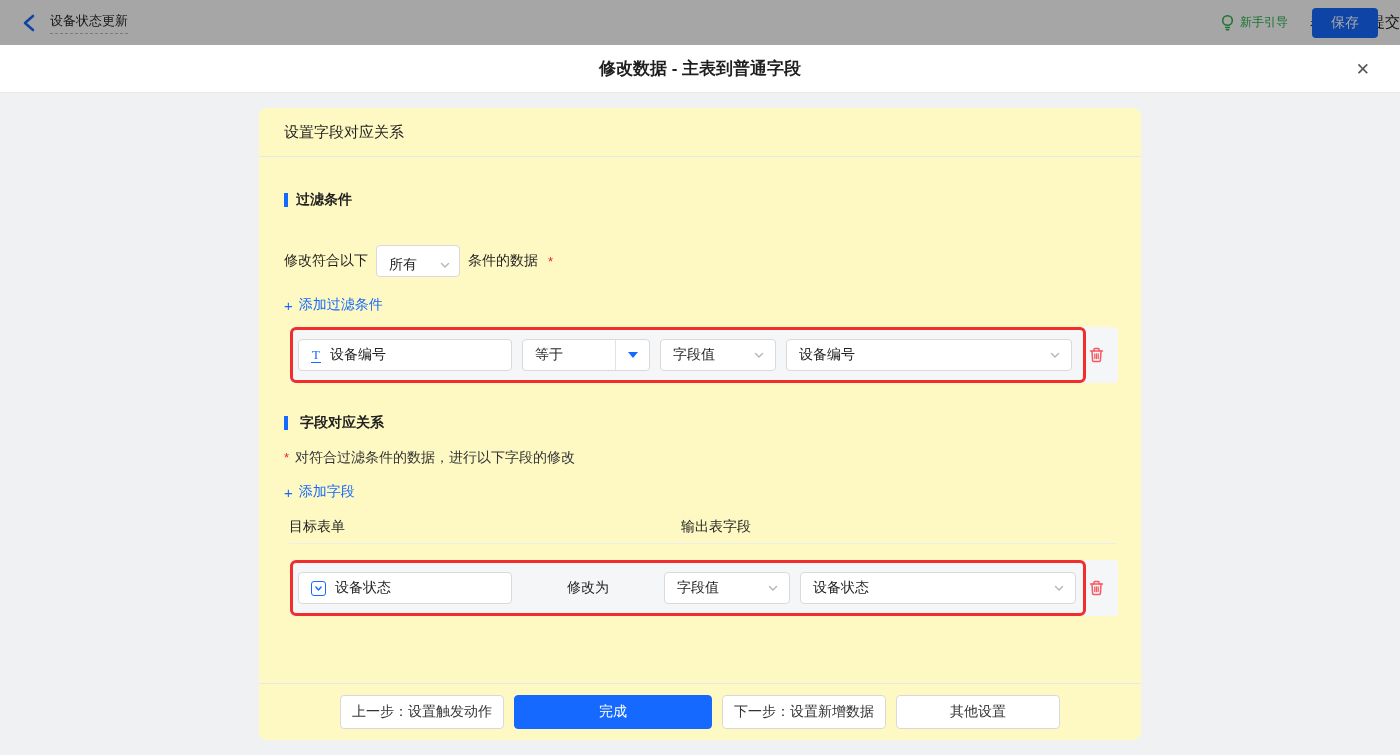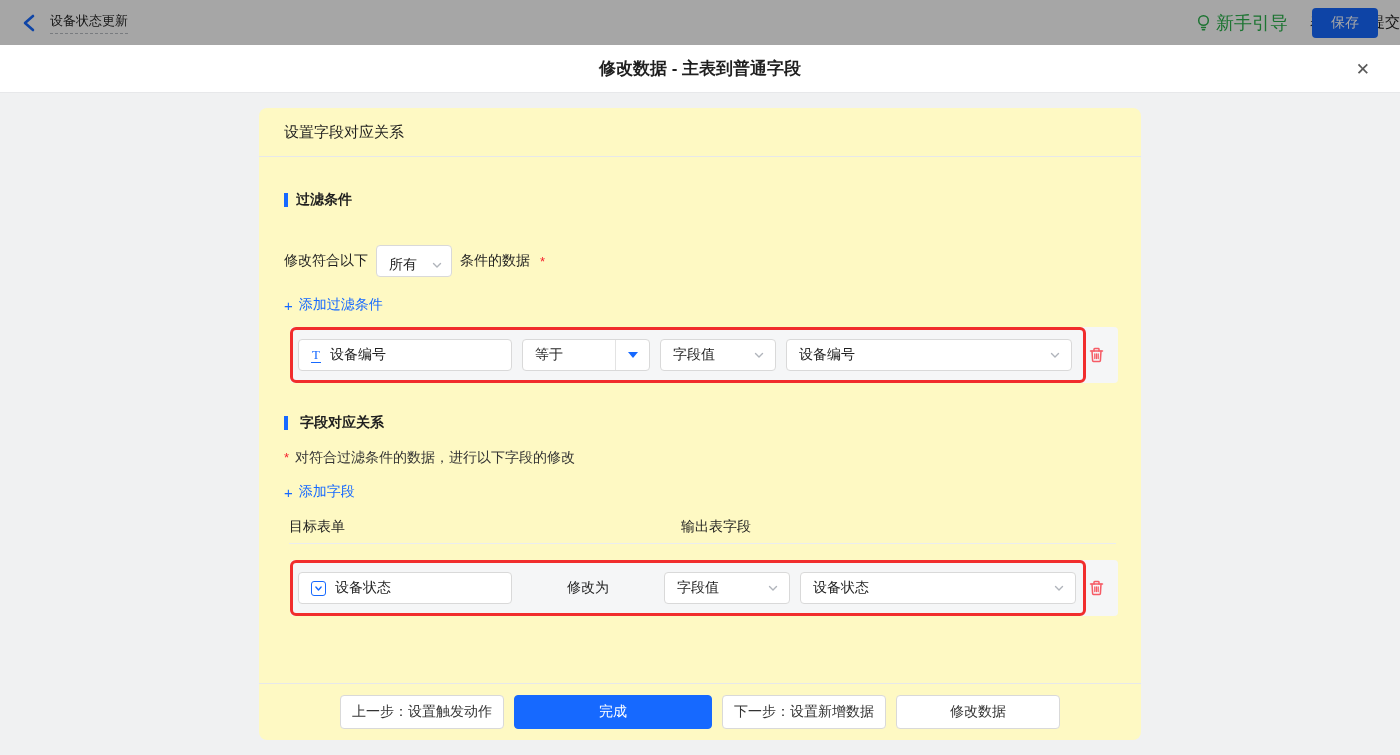--- a/index.html
+++ b/index.html
@@ -18,21 +18,21 @@
   .back-icon { display:flex; align-items:center; cursor:pointer; }
   .app-title {
     font-size:13px; color:#1f1f1f; padding-bottom:3px;
     border-bottom:1px dashed #b9bdc4;
   }
   .topbar-center {
     position:absolute; left:0; right:0; text-align:right;
     font-size:15px; color:#1f1f1f; pointer-events:none;
   }
   .topbar-right { margin-left:auto; display:flex; align-items:center; gap:24px; z-index:1; }
-  .guide-link { display:flex; align-items:center; gap:5px; color:#2bb24c; font-size:18px; cursor:pointer; }
+  .guide-link { display:flex; align-items:center; gap:5px; color:#2bb24c; font-size:12px; cursor:pointer; }
   .save-btn {
     width:66px; height:30px; background:#1669ff; color:#fff; border:none;
     border-radius:4px; font-size:14px; cursor:pointer; font-family:inherit;
   }
   .topbar-dim {
     position:absolute; top:0; left:0; width:100%; height:45px;
     background:rgba(0,0,0,0.35); z-index:5;
   }
 
   
@@ -64,21 +64,21 @@
   .card-content { flex:1; padding:0 25px; overflow:hidden; }
 
   .section-title {
     display:flex; align-items:center; gap:8px; font-size:14px; font-weight:bold;
     color:#1f1f1f; margin-top:34px;
   }
   .section-bar { width:4px; height:14px; background:#1669ff; }
 
   .match-row { display:flex; align-items:center; gap:8px; margin-top:36px; font-size:14px; }
   .mini-select {
-    width:76px; height:32px; border:1px solid #d9d9d9; border-radius:4px;
+    width:84px; height:32px; border:1px solid #d9d9d9; border-radius:4px;
     display:flex; align-items:center; padding:8px 8px 0 12px; cursor:pointer; background:#fff;
     justify-content:space-between;
   }
   .req-star { color:#f5222d; font-size:13px; margin-left:2px; }
 
   .add-link { display:flex; align-items:center; gap:6px; color:#1669ff; font-size:14px; margin-top:19px; cursor:pointer; width:max-content; }
   .plus-glyph { font-size:15px; line-height:1; }
 
   .row-strip {
     position:relative; margin-top:13px; margin-left:6px; width:828px; height:56px;
@@ -313,18 +313,18 @@
               </svg>
           </span>
         </div>
 
       </div>
 
       <div class="card-footer">
         <button class="btn btn-prev">上一步：设置触发动作</button>
         <button class="btn btn-done">完成</button>
         <button class="btn btn-next">下一步：设置新增数据</button>
-        <button class="btn btn-other">修改数据</button>
+        <button class="btn btn-other">其他设置</button>
       </div>
 
     </div>
   </div>
 </div>
 
 </body></html>

